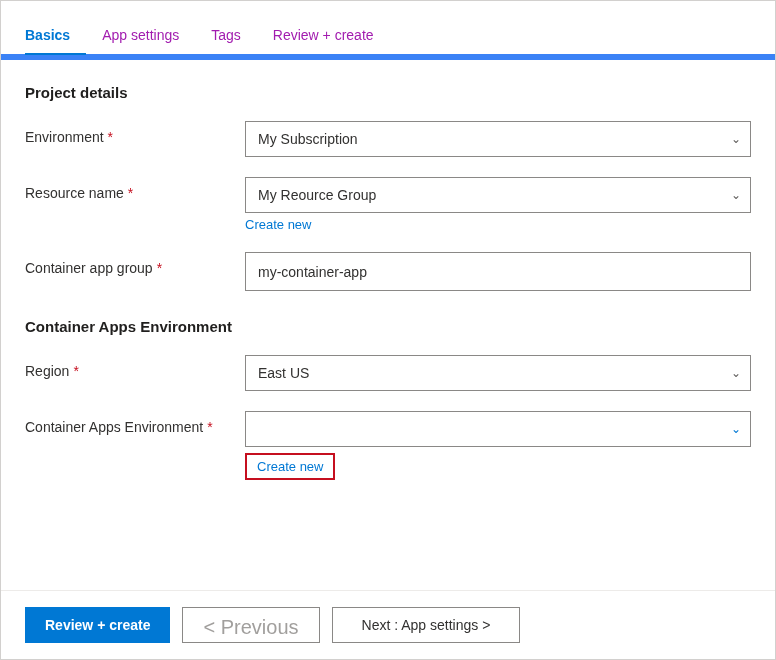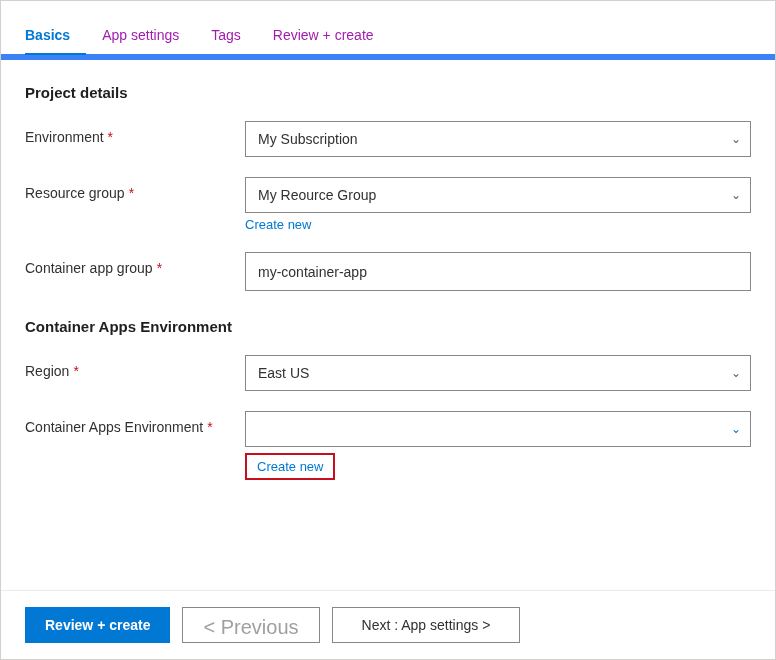--- a/index.html
+++ b/index.html
@@ -237,21 +237,21 @@
         <div class="form-control">
           <div class="dropdown-wrapper">
             <select><option value="My Subscription">My Subscription</option></select>
             <span class="chevron">⌄</span>
           </div>
         </div>
       </div>
 
       <div class="form-row">
         <div class="form-label">
-          <span>Resource group</span>
+          <span>Resource name</span>
           <span class="required-star">*</span>
         </div>
         <div class="form-control">
           <div class="dropdown-wrapper">
             <select><option value="My Reource Group">My Reource Group</option></select>
             <span class="chevron">⌄</span>
           </div>
           <a class="create-new-link">Create new</a>
         </div>
       </div>

